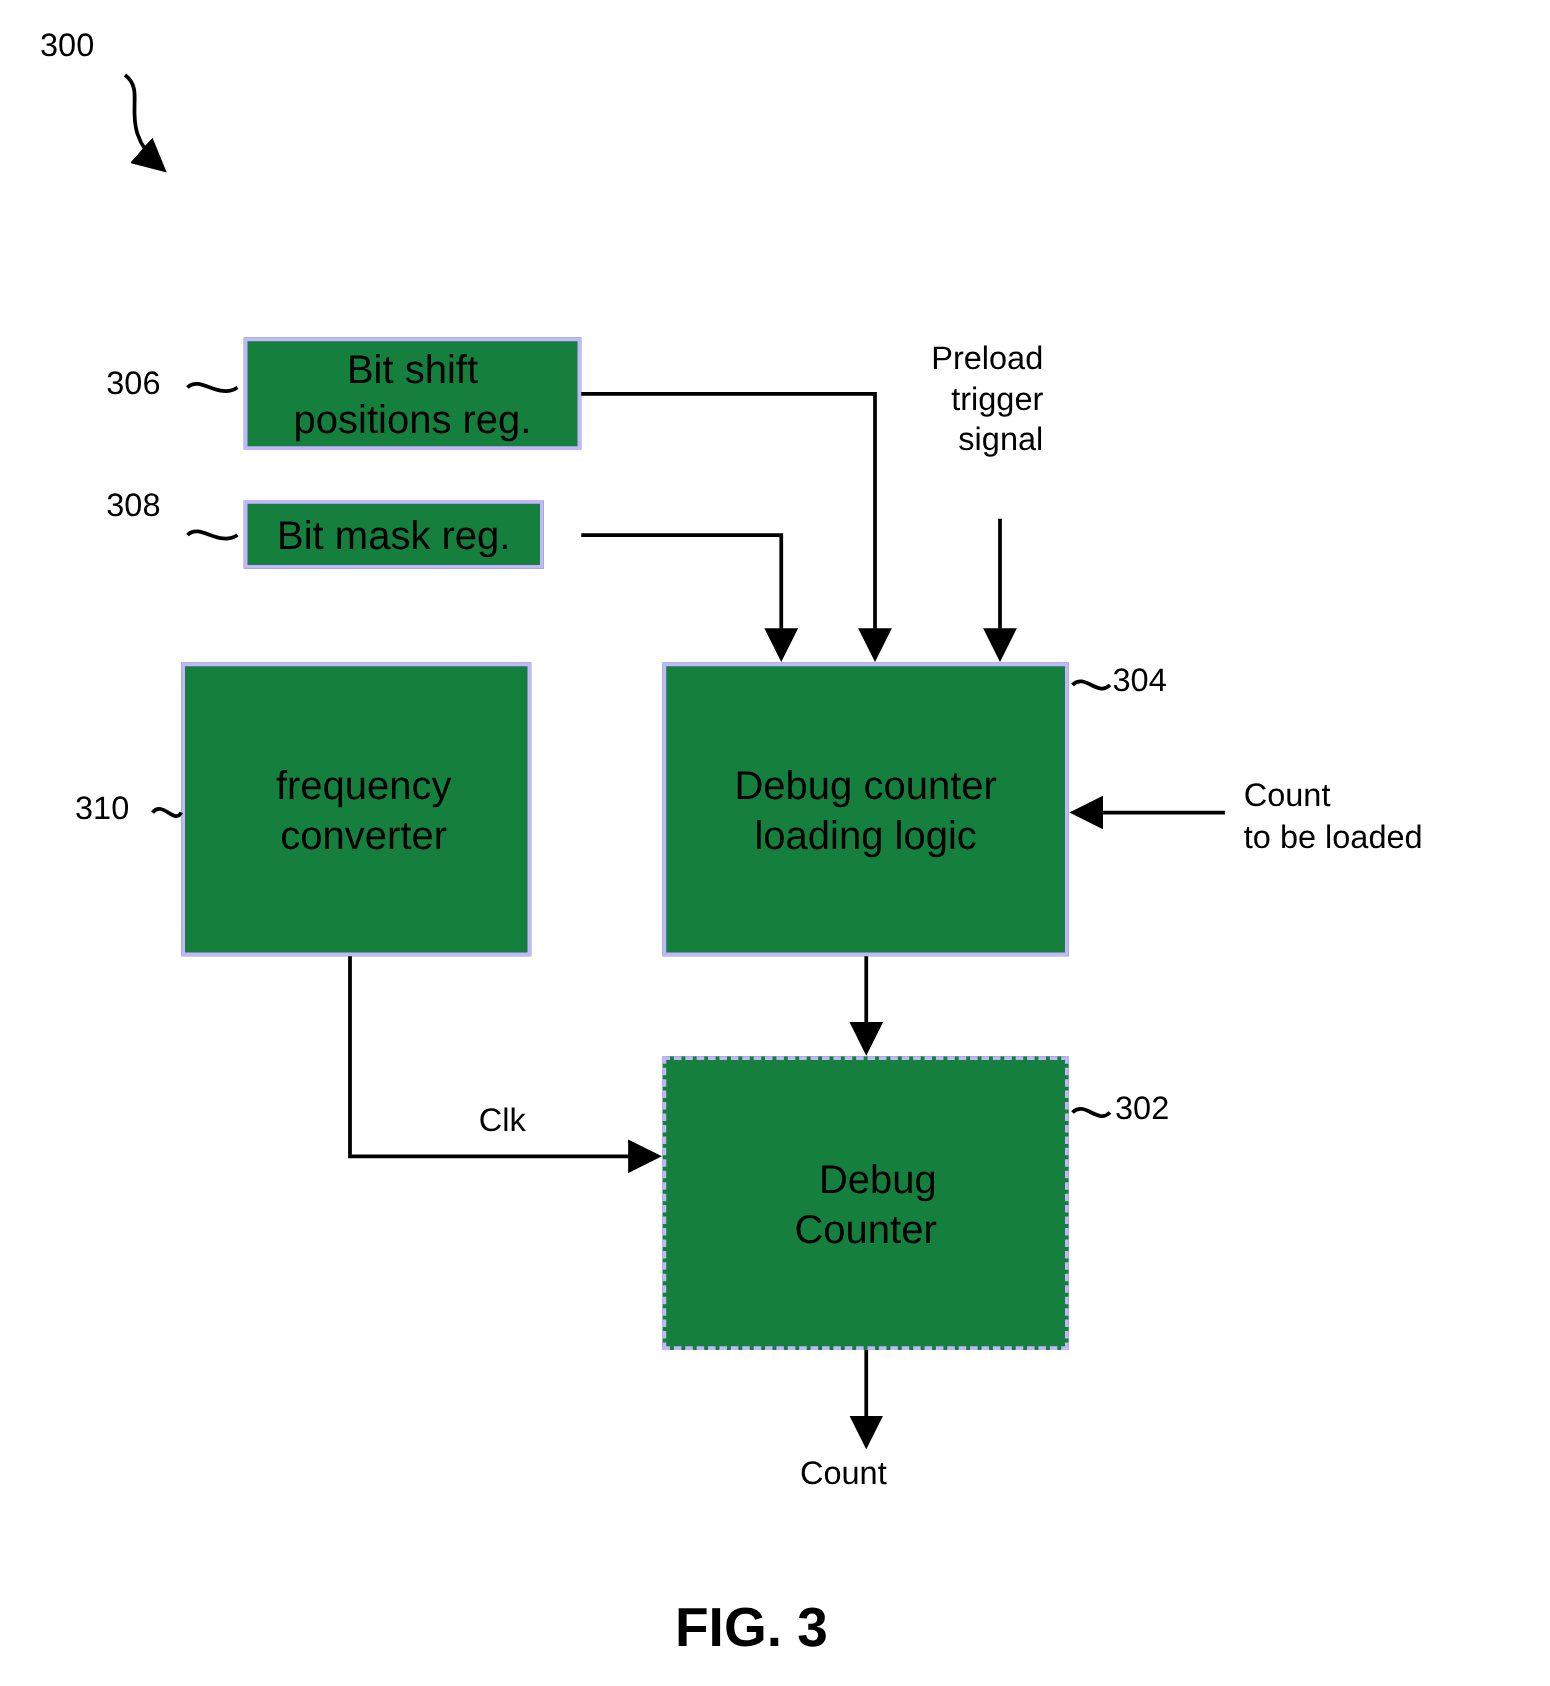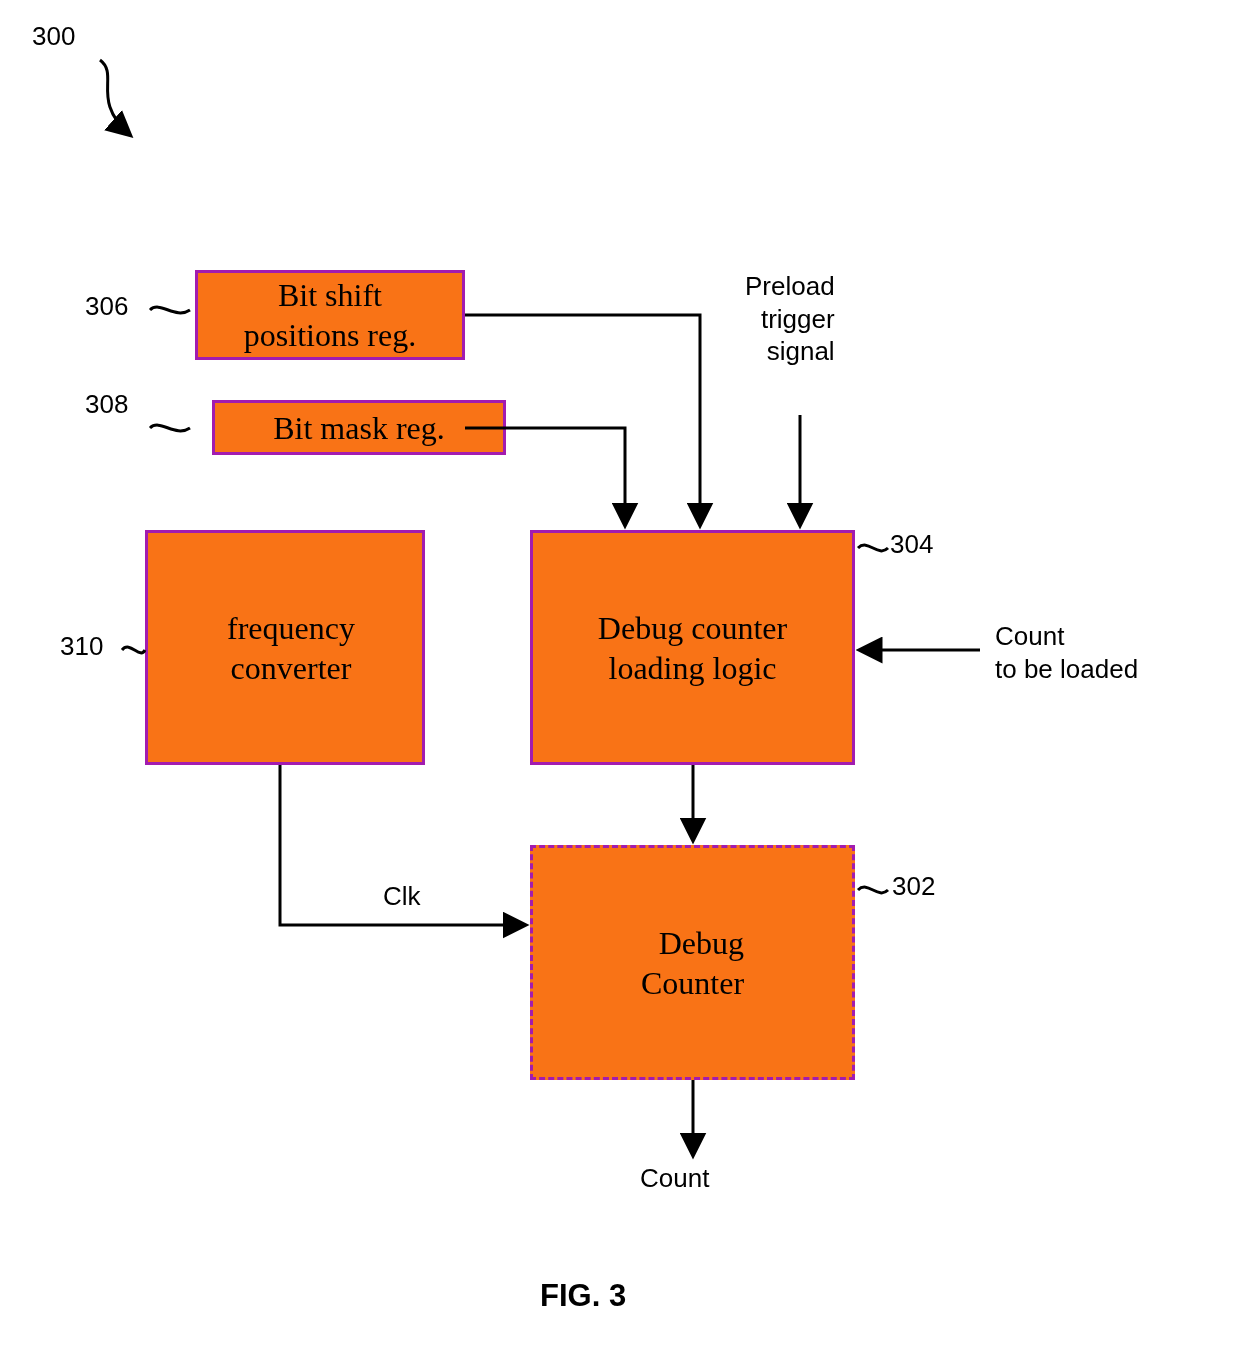--- a/index.html
+++ b/index.html
@@ -12,59 +12,58 @@
       color: #000;
     }
     .label {
       position: absolute;
       font-size: 26px;
       line-height: 1.25;
       text-align: center;
     }
     .box {
       position: absolute;
-      border: 3px solid #a21caf;
+      border: 3px solid #c4b5fd;
       display: flex;
       align-items: center;
       justify-content: center;
       text-align: center;
       font-size: 32px;
       line-height: 1.25;
-      background: #f97316;
-      font-family: Liberation Serif, serif;
+      background: #15803d;
     }
     .box.dashed {
       border-style: dashed;
       border-width: 3px;
       text-align: right;
     }
     svg.overlay {
       position: absolute;
       top: 0; left: 0;
       width: 1240px; height: 1349px;
       pointer-events: none;
     }
     .fig-title {
       position: absolute;
-      font-size: 31px;
+      font-size: 44px;
       font-weight: bold;
     }
   </style>
 </head>
 <body>
 
 <span class="label" style="left:32px; top:20px;">300</span>
 
 <div class="box" style="left:195px; top:270px; width:270px; height:90px;">
   <span style="white-space:pre-line;">Bit shift
 positions reg.</span>
 </div>
 <span class="label" style="left:85px; top:290px;">306</span>
 
-<div class="box" style="left:212px; top:400px; width:294px; height:55px;">
+<div class="box" style="left:195px; top:400px; width:240px; height:55px;">
   <span>Bit mask reg.</span>
 </div>
 <span class="label" style="left:85px; top:388px;">308</span>
 
 <div class="box" style="left:145px; top:530px; width:280px; height:235px;">
   <span style="white-space:pre-line;margin-left:12px;">frequency
 converter</span>
 </div>
 <span class="label" style="left:60px; top:630px;">310</span>
 

